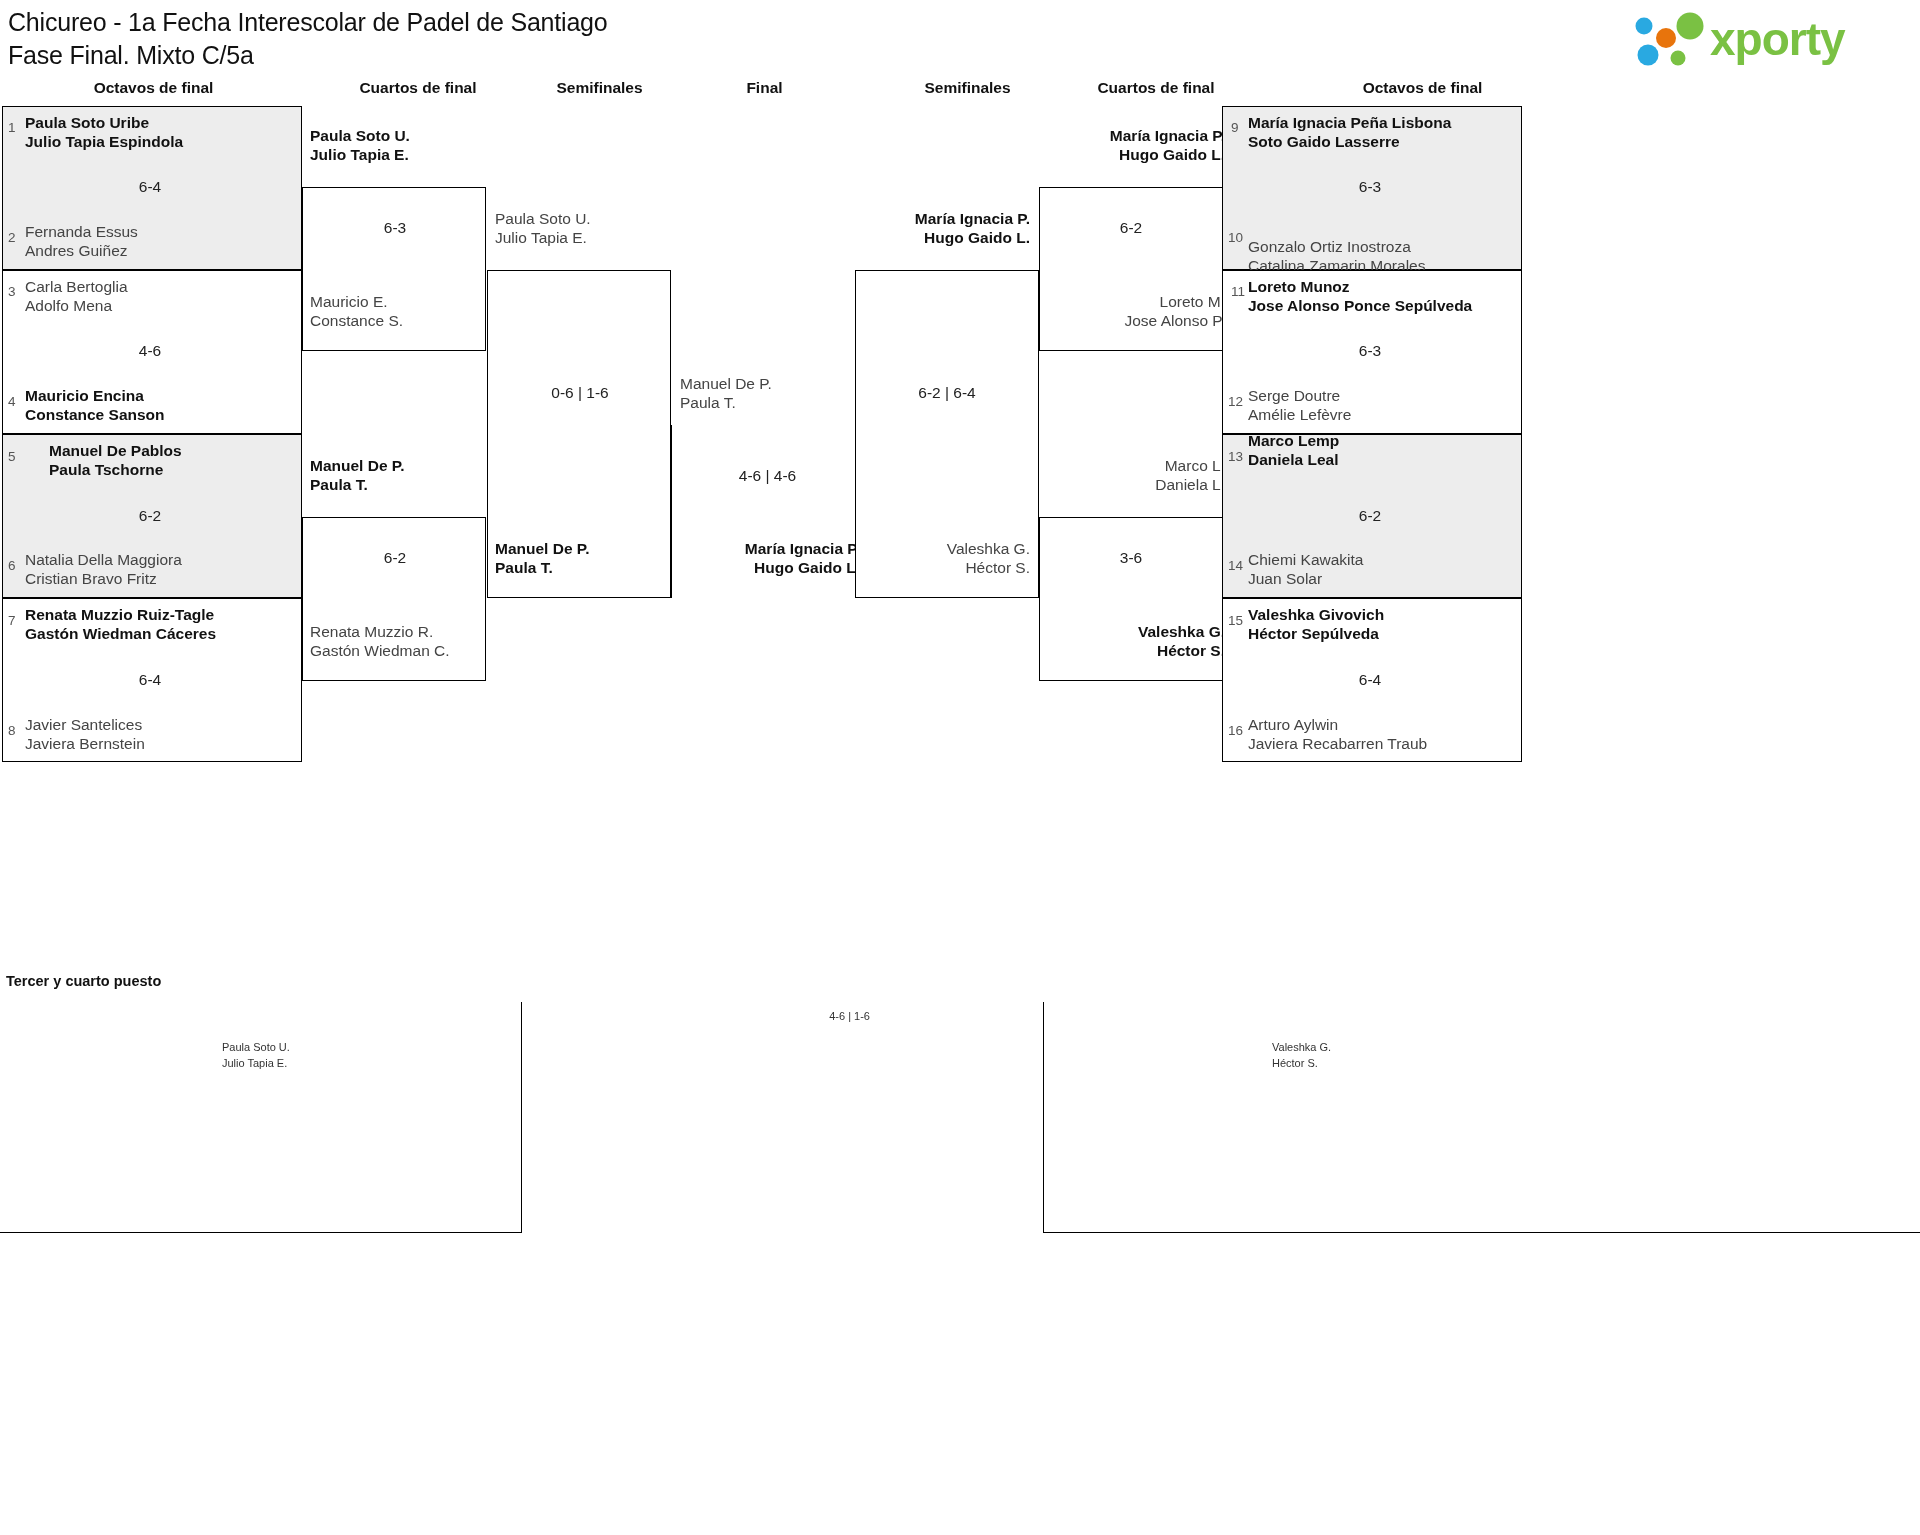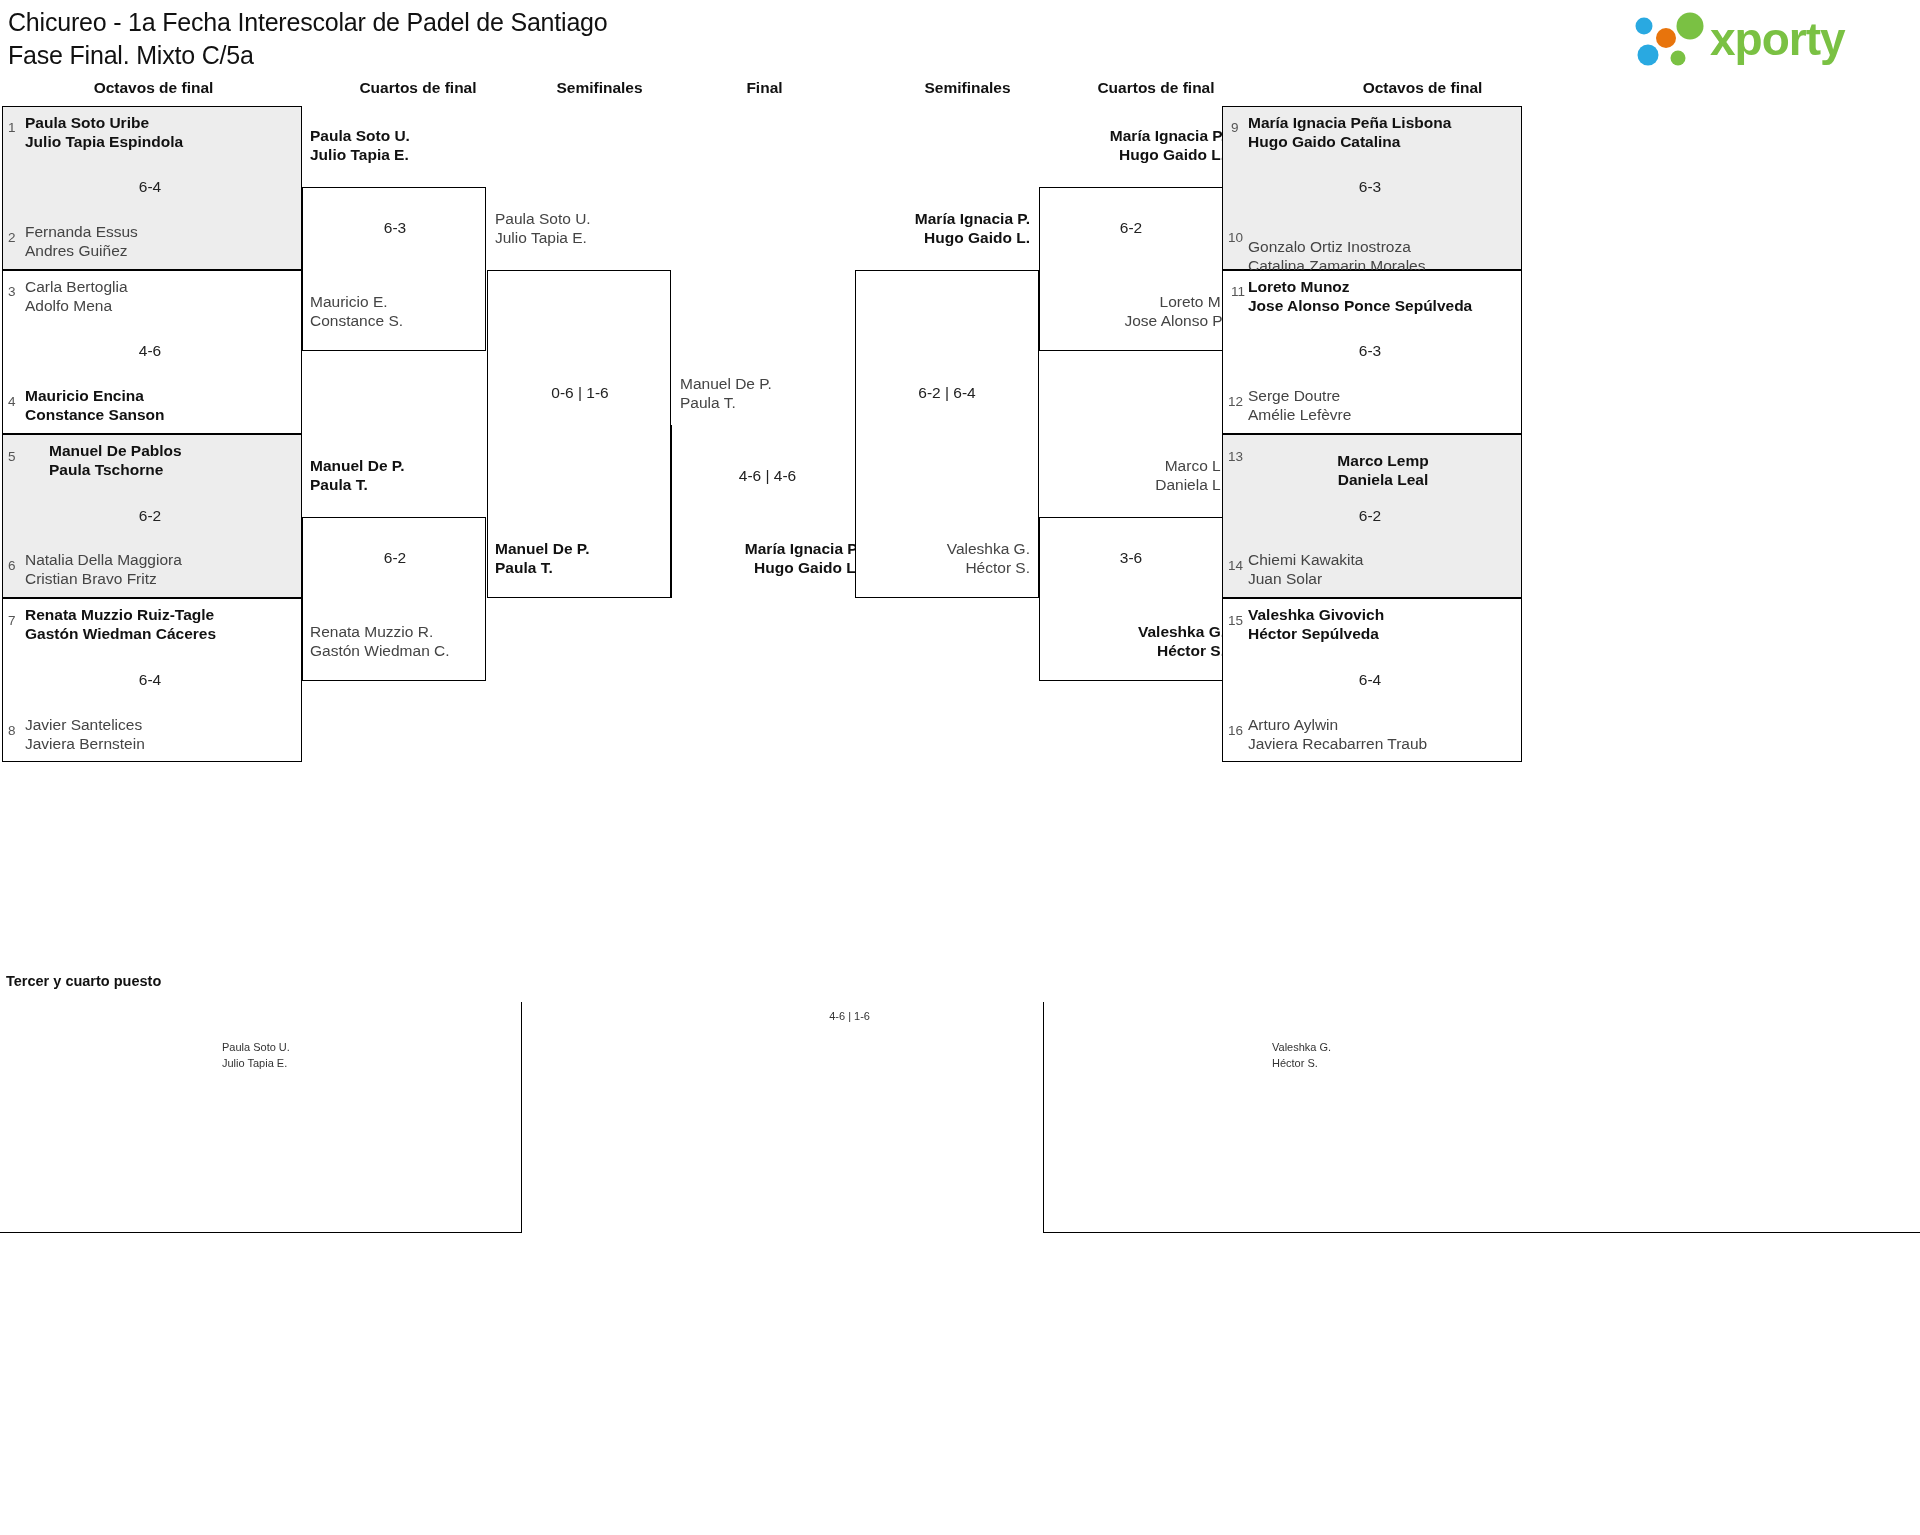--- a/index.html
+++ b/index.html
@@ -199,21 +199,21 @@
 <div class="blk plain" style="left:1039px;top:517px;width:184px;height:164px;"></div>
 <div class="score" style="left:1045px;top:549px;width:172px;">3-6</div>
 <div class="ent win ra" style="left:1045px;top:622px;width:180px;">
   <span class="nm">Valeshka G.</span>
   <span class="nm">Héctor S.</span>
 </div>
 
 <div class="blk shade" style="left:1222px;top:106px;width:300px;height:164px;"></div>
 <div class="ent win" style="left:1248px;top:113px;width:270px;">
   <span class="nm">María Ignacia Peña Lisbona</span>
-  <span class="nm">Hugo Gaido Catalina</span>
+  <span class="nm">Soto Gaido Lasserre</span>
 </div>
 <div class="seed" style="left:1231px;top:120px;">9</div>
 <div class="score" style="left:1310px;top:178px;width:120px;">6-3</div>
 <div class="ent lose" style="left:1248px;top:237px;width:270px;">
   <span class="nm">Gonzalo Ortiz Inostroza</span>
   <span class="nm">Catalina Zamarin Morales</span>
 </div>
 <div class="seed" style="left:1228px;top:230px;">10</div>
 
 <div class="blk plain" style="left:1222px;top:270px;width:300px;height:164px;"></div>
@@ -223,21 +223,21 @@
 </div>
 <div class="seed" style="left:1231px;top:284px;">11</div>
 <div class="score" style="left:1310px;top:342px;width:120px;">6-3</div>
 <div class="ent lose" style="left:1248px;top:386px;width:270px;">
   <span class="nm">Serge Doutre</span>
   <span class="nm">Amélie Lefèvre</span>
 </div>
 <div class="seed" style="left:1228px;top:394px;">12</div>
 
 <div class="blk shade" style="left:1222px;top:434px;width:300px;height:164px;"></div>
-<div class="ent win" style="left:1248px;top:451px;width:270px;text-align:center;">
+<div class="ent win" style="left:1248px;top:431px;width:270px;">
   <span class="nm">Marco Lemp</span>
   <span class="nm">Daniela Leal</span>
 </div>
 <div class="seed" style="left:1228px;top:449px;">13</div>
 <div class="score" style="left:1310px;top:507px;width:120px;">6-2</div>
 <div class="ent lose" style="left:1248px;top:550px;width:270px;">
   <span class="nm">Chiemi Kawakita</span>
   <span class="nm">Juan Solar</span>
 </div>
 <div class="seed" style="left:1228px;top:558px;">14</div>

